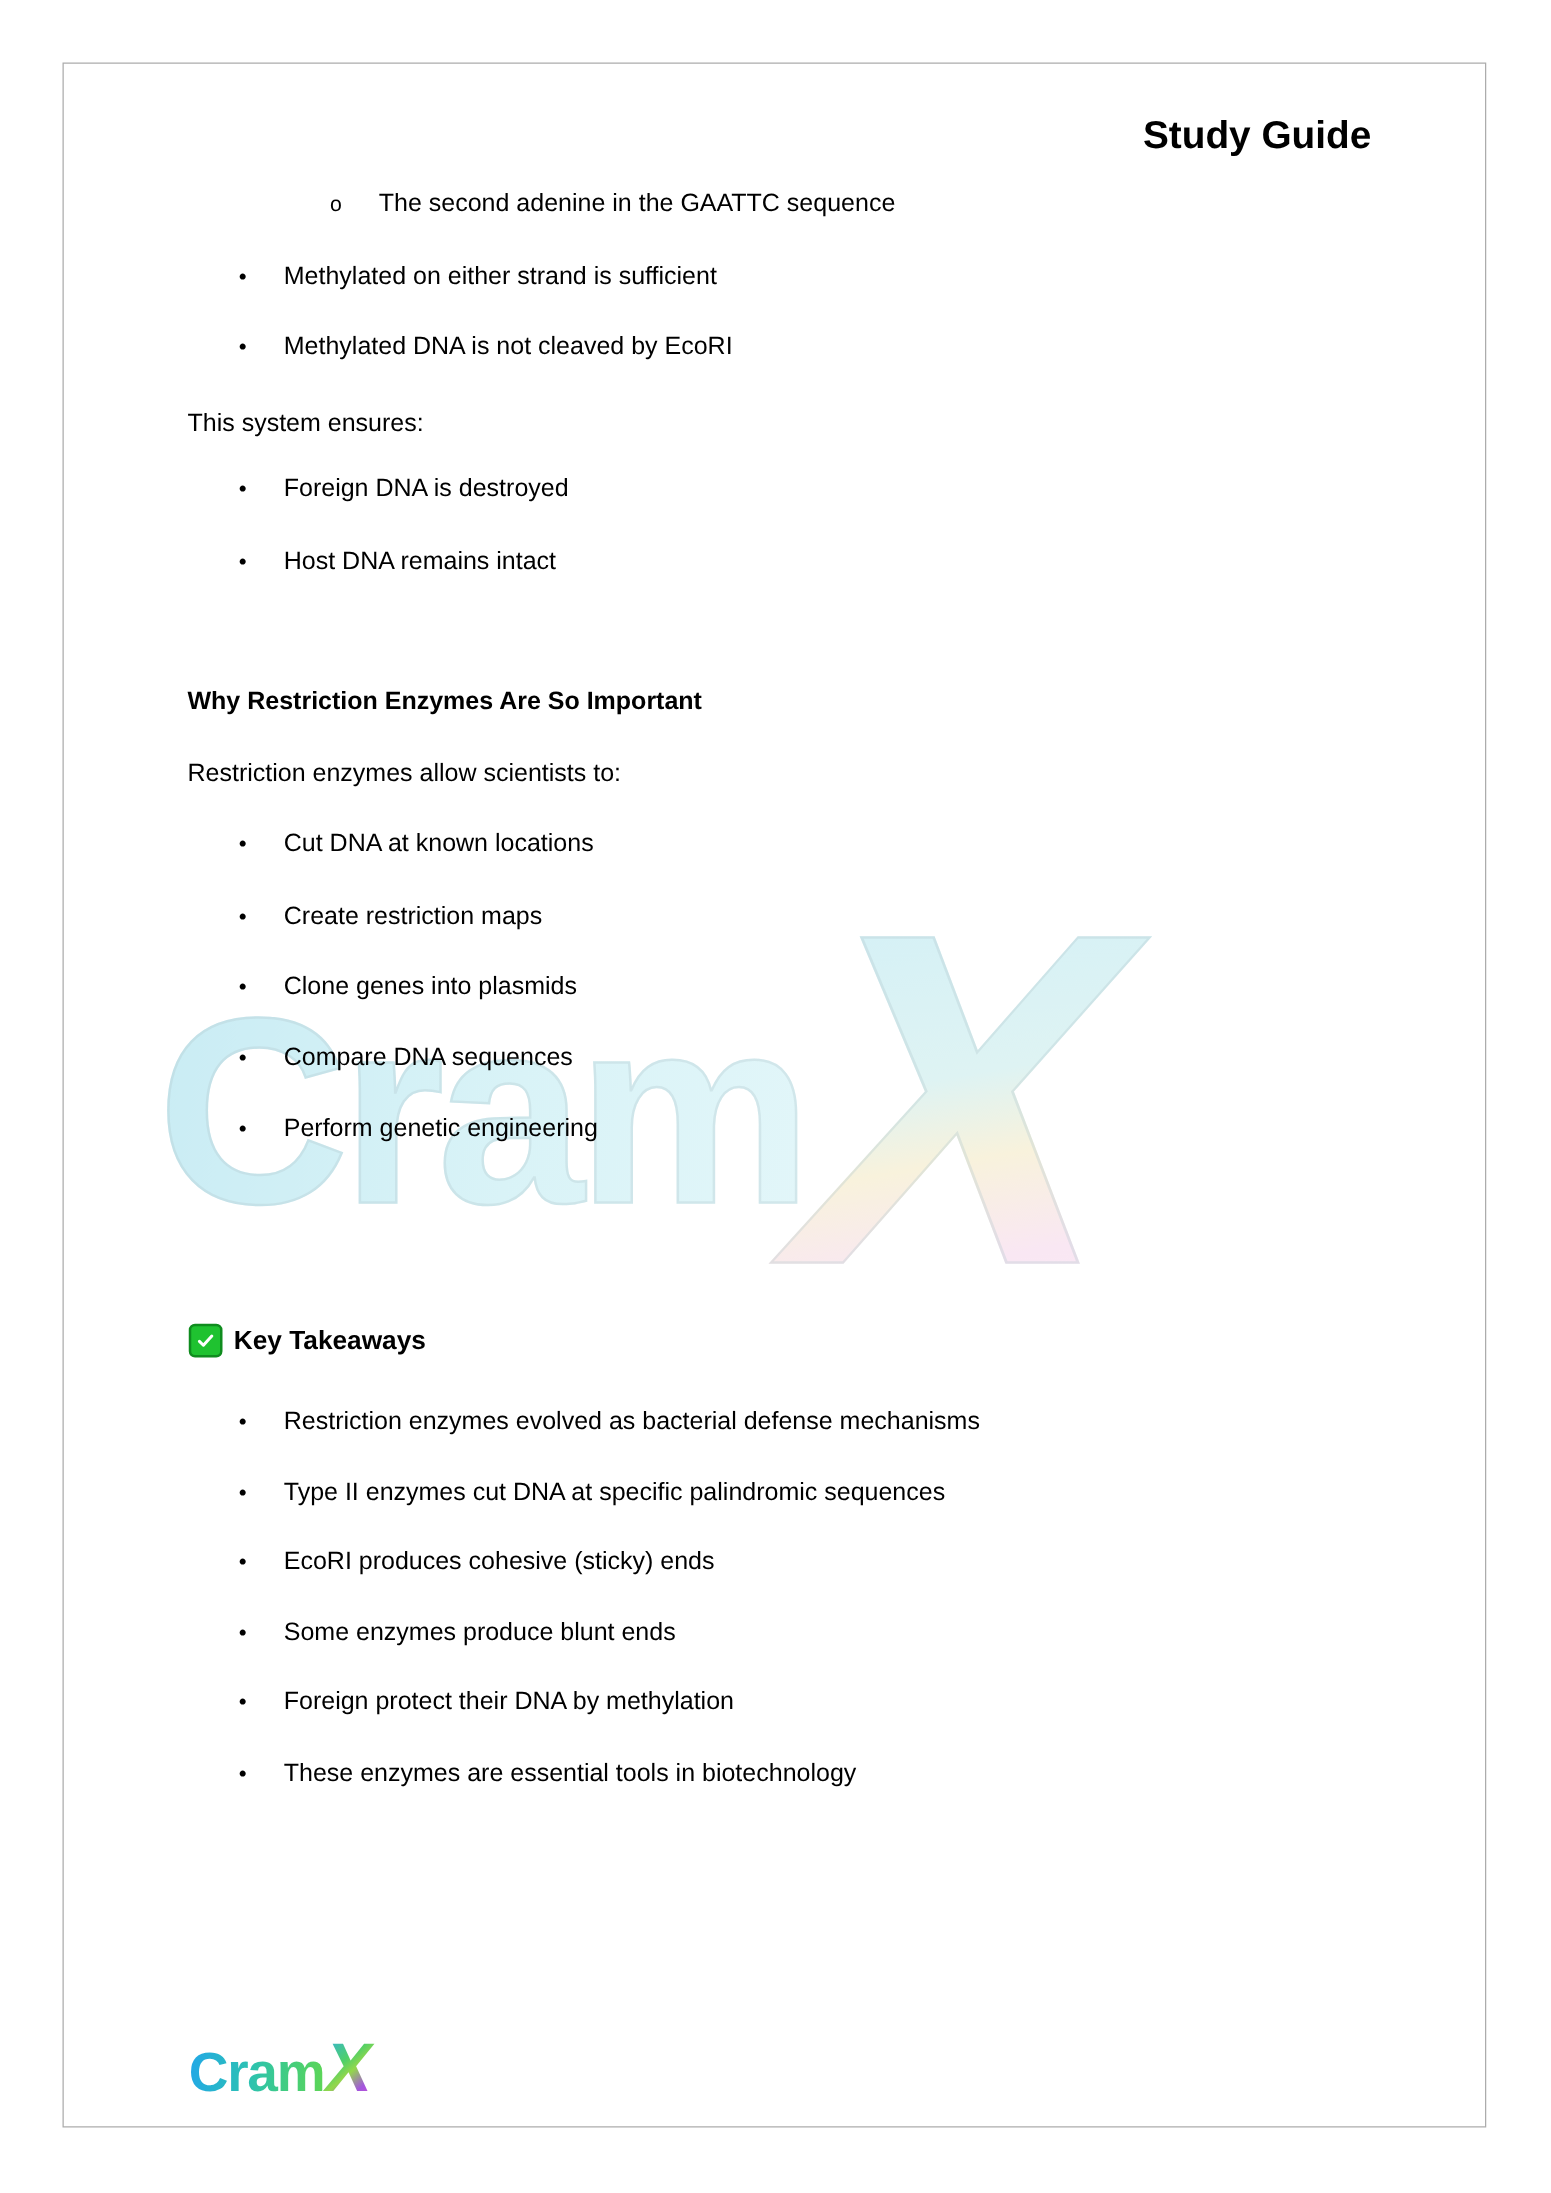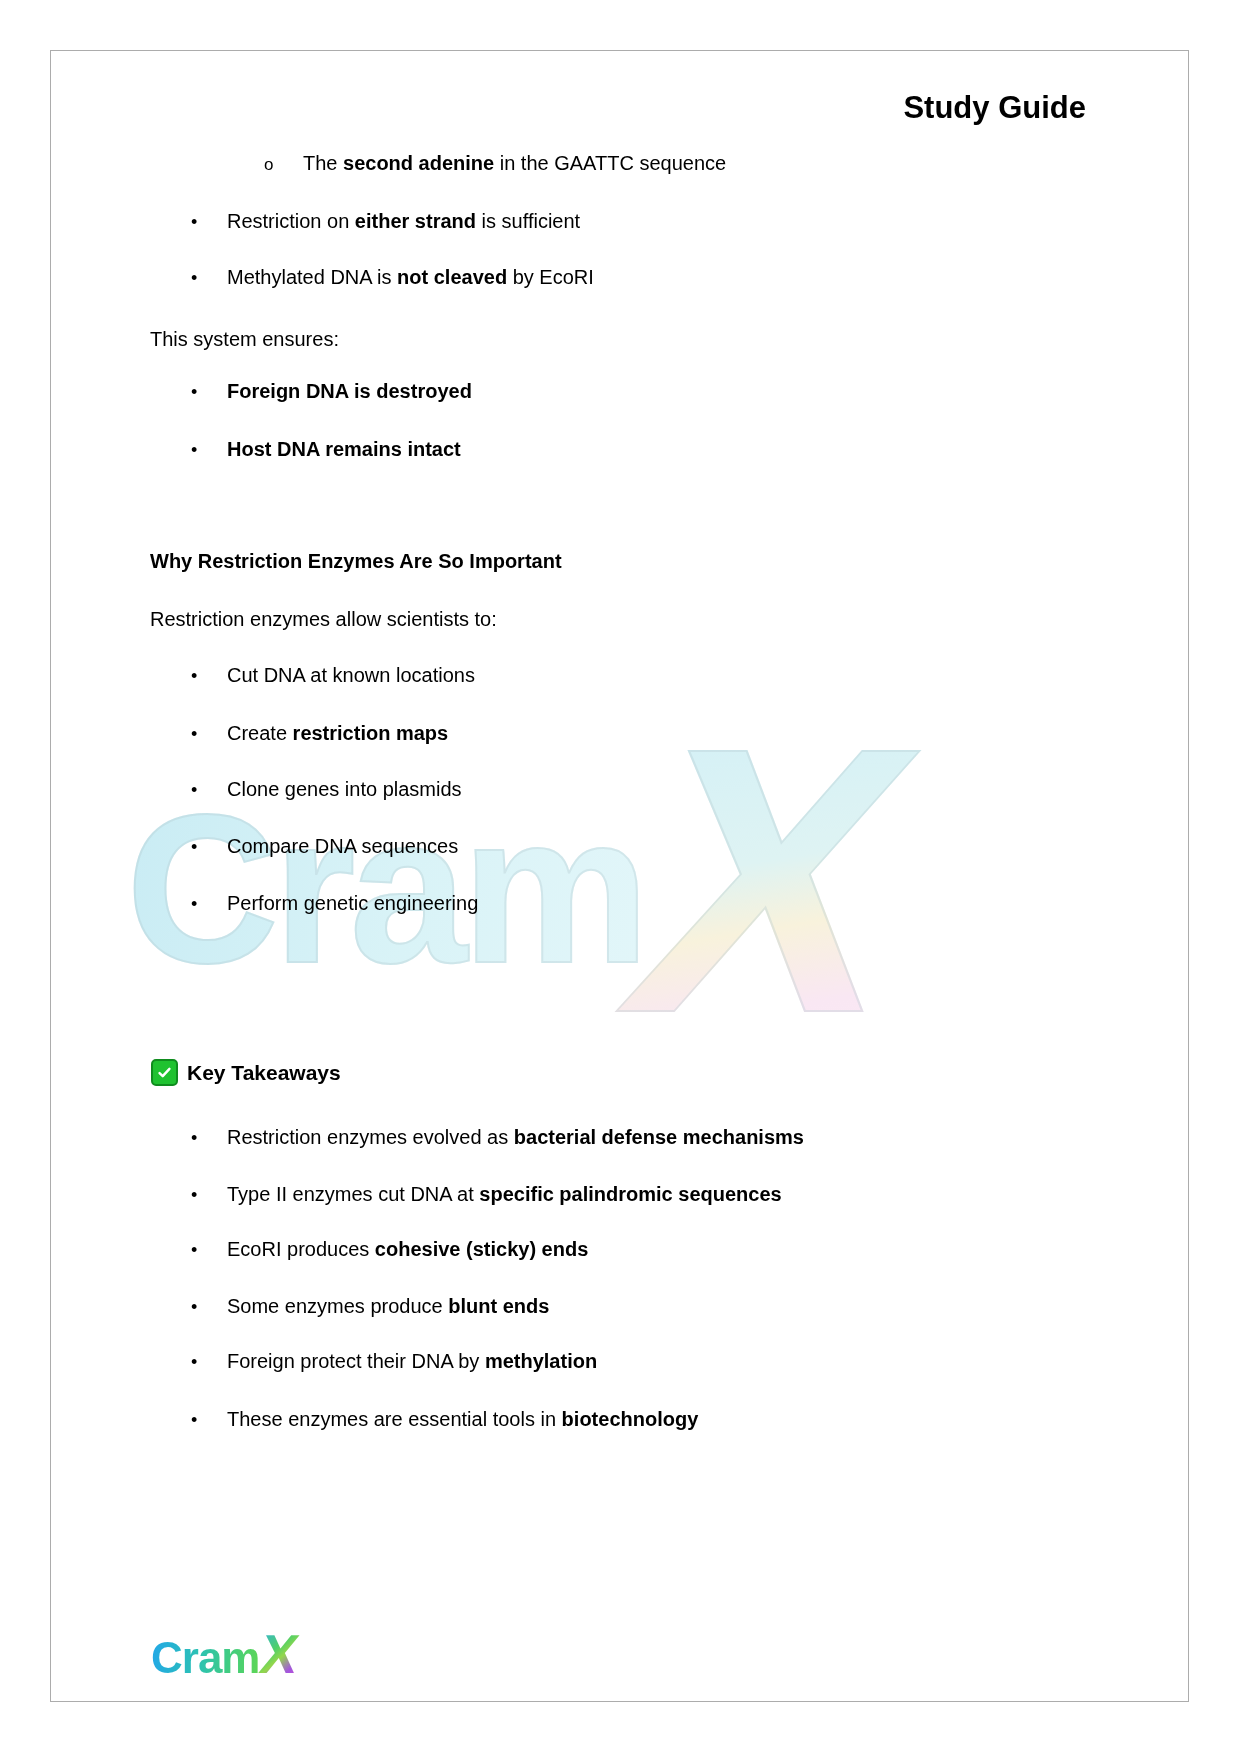--- a/index.html
+++ b/index.html
@@ -5,27 +5,27 @@
   html,body{margin:0;padding:0;}
   body{
     width:1241px;height:1754px;background:#ffffff;position:relative;overflow:hidden;
     font-family:"Liberation Sans","DejaVu Sans",sans-serif;color:#000;
   }
   .page{
     position:absolute;left:50px;top:50px;width:1139px;height:1652px;
     border:1px solid #acacac;background:#fff;box-sizing:border-box;
   }
   .title{
-    position:absolute;top:40px;right:102px;margin:0;
+    position:absolute;top:40px;right:91px;margin:0;
     font-size:31px;line-height:34px;font-weight:700;letter-spacing:0;
   }
   .line{
     position:absolute;left:99px;font-size:20px;line-height:25px;white-space:nowrap;z-index:2;
   }
-  .line b{font-weight:700;}
+  .line b{font-weight:400;}
   .bullet{left:140px;}
   .bullet .marker{display:inline-block;width:36px;font-size:18px;}
   .sub{left:213px;}
   .sub .marker{display:inline-block;width:39px;font-size:17px;}
   .heading{font-weight:700;}
   .kt{left:100px;display:flex;align-items:center;gap:9px;font-weight:700;font-size:21px;text-align:right;}
   .check{
     width:27px;height:27px;box-sizing:border-box;border-radius:5px;
     background:#1fc230;border:2px solid #0f8c1e;
     display:flex;align-items:center;justify-content:center;
@@ -75,21 +75,21 @@
     <span class="wm wm-x">X</span>
   </div>
 
   <h1 class="title">Study Guide</h1>
 
   <div class="line sub" style="top:100px">
     <span class="marker">o</span><span><span>The </span><b>second adenine</b><span> in the GAATTC sequence</span></span>
   </div>
 
   <div class="line bullet" style="top:158px">
-    <span class="marker">•</span><span><span>Restriction on </span><b>either strand</b><span> is sufficient</span></span>
+    <span class="marker">•</span><span><span>Methylated on </span><b>either strand</b><span> is sufficient</span></span>
   </div>
   <div class="line bullet" style="top:214px">
     <span class="marker">•</span><span><span>Methylated DNA is </span><b>not cleaved</b><span> by EcoRI</span></span>
   </div>
 
   <div class="line" style="top:276px">This system ensures:</div>
 
   <div class="line bullet" style="top:328px">
     <span class="marker">•</span><span><span></span><b>Foreign DNA is destroyed</b><span></span></span>
   </div>

